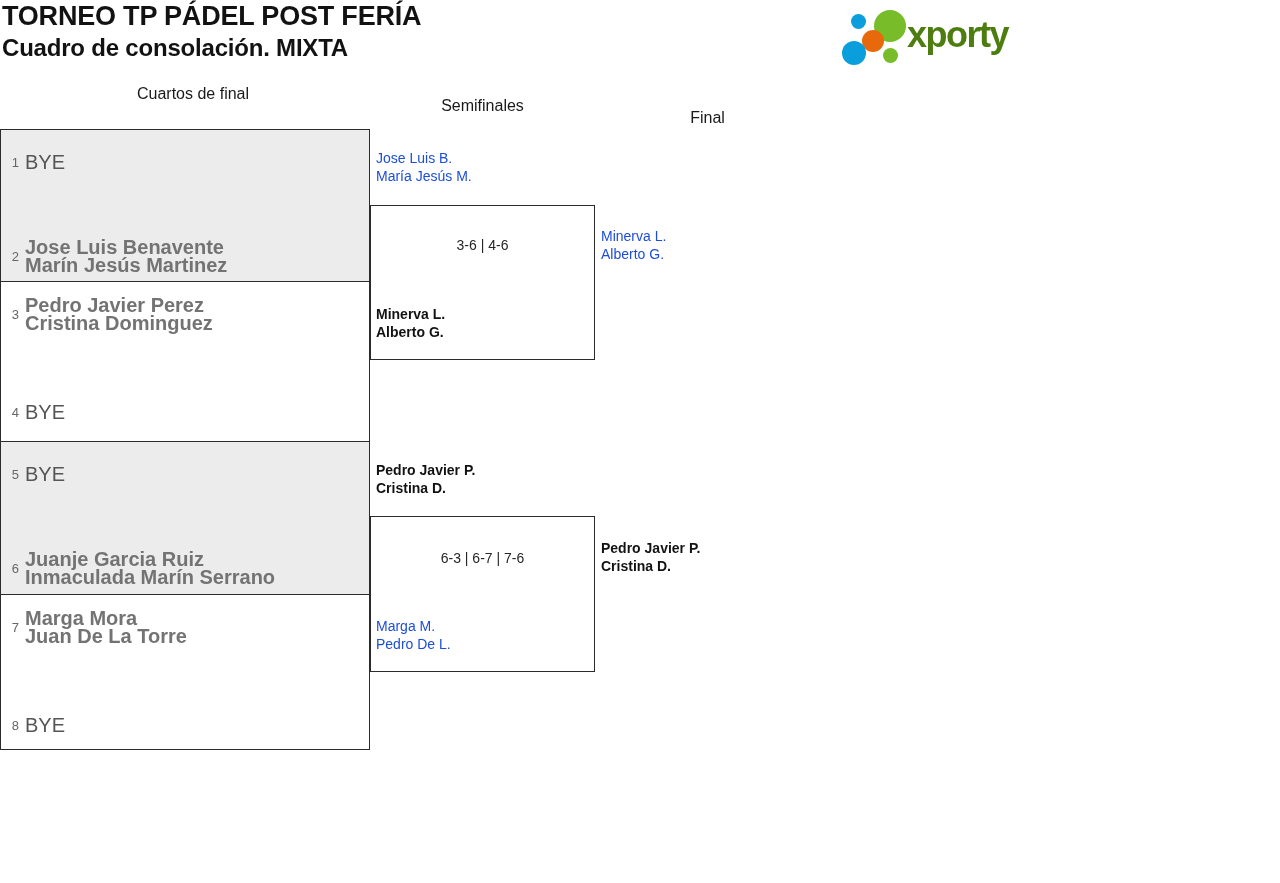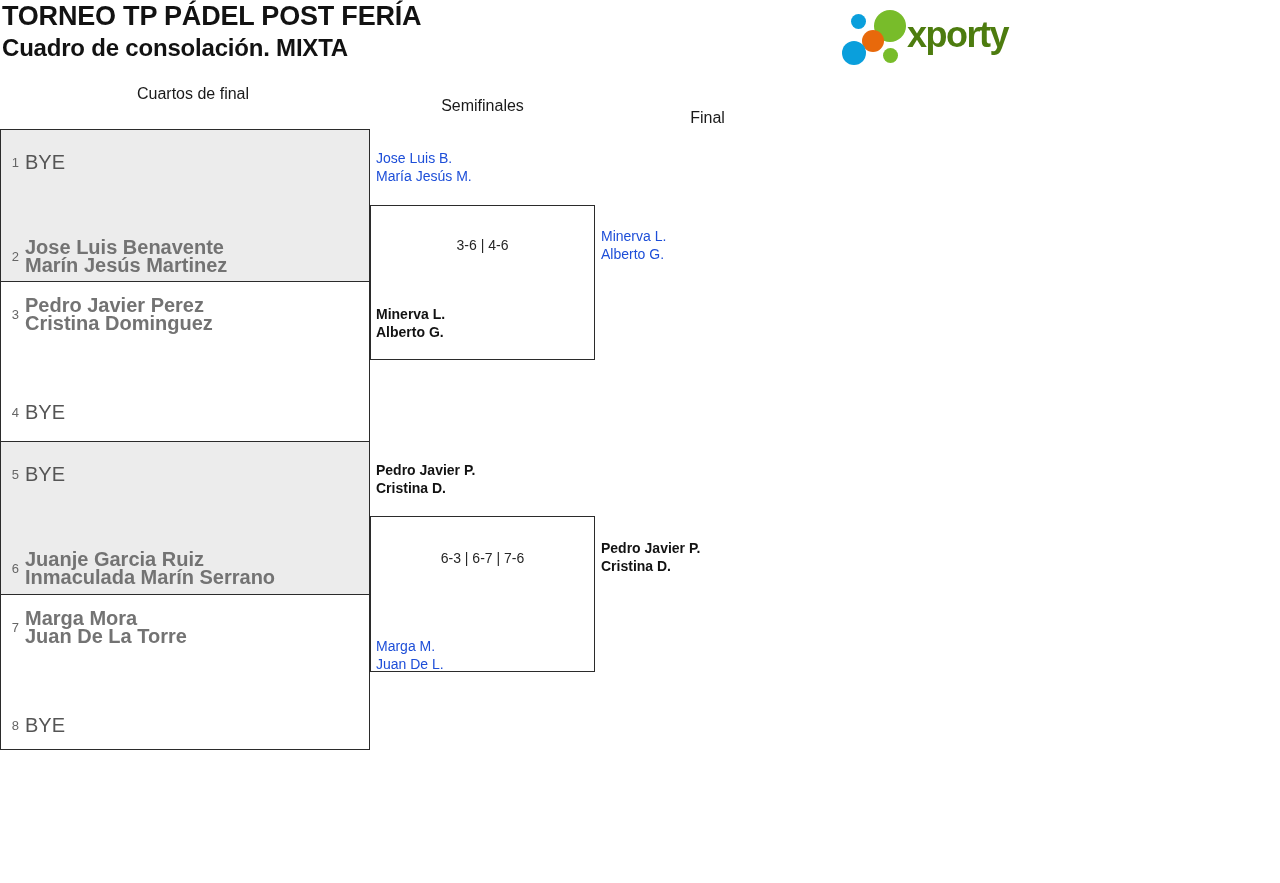--- a/index.html
+++ b/index.html
@@ -183,21 +183,21 @@
     line-height: 18px;
     white-space: nowrap;
   }
   .comp-label .nm { display: block; }
   .comp-label.winner .nm { color: #121212; font-weight: bold; }
   .comp-label.loser  .nm { color: #1d4ed8; font-weight: normal; }
 
   #sf0-top    { left: 376px; top: 149px; }
   #sf0-bottom { left: 376px; top: 305px; }
   #sf1-top    { left: 376px; top: 461px; }
-  #sf1-bottom { left: 376px; top: 637px; }
+  #sf1-bottom { left: 376px; top: 617px; }
 
   
   .final-box {
     position: absolute;
     left: 595px;
     top: 284px;
     width: 225px;
     height: 311px;
     border: 1px solid #2b2b2b;
     background: #ffffff;
@@ -314,21 +314,21 @@
 
   <div class="sf-box" id="sf-box-1">
     <span class="sf-score" id="sf-score-1">6-3 | 6-7 | 7-6</span>
   </div>
   <div class="comp-label winner" id="sf1-top">
     <span class="nm">Pedro Javier P.</span>
     <span class="nm">Cristina D.</span>
   </div>
   <div class="comp-label loser" id="sf1-bottom">
     <span class="nm">Marga M.</span>
-    <span class="nm">Juan De L.</span>
+    <span class="nm">Pedro De L.</span>
   </div>
 
   <div class="comp-label loser" id="final-top">
     <span class="nm">Minerva L.</span>
     <span class="nm">Alberto G.</span>
   </div>
   <div class="comp-label winner" id="final-bottom">
     <span class="nm">Pedro Javier P.</span>
     <span class="nm">Cristina D.</span>
   </div>

